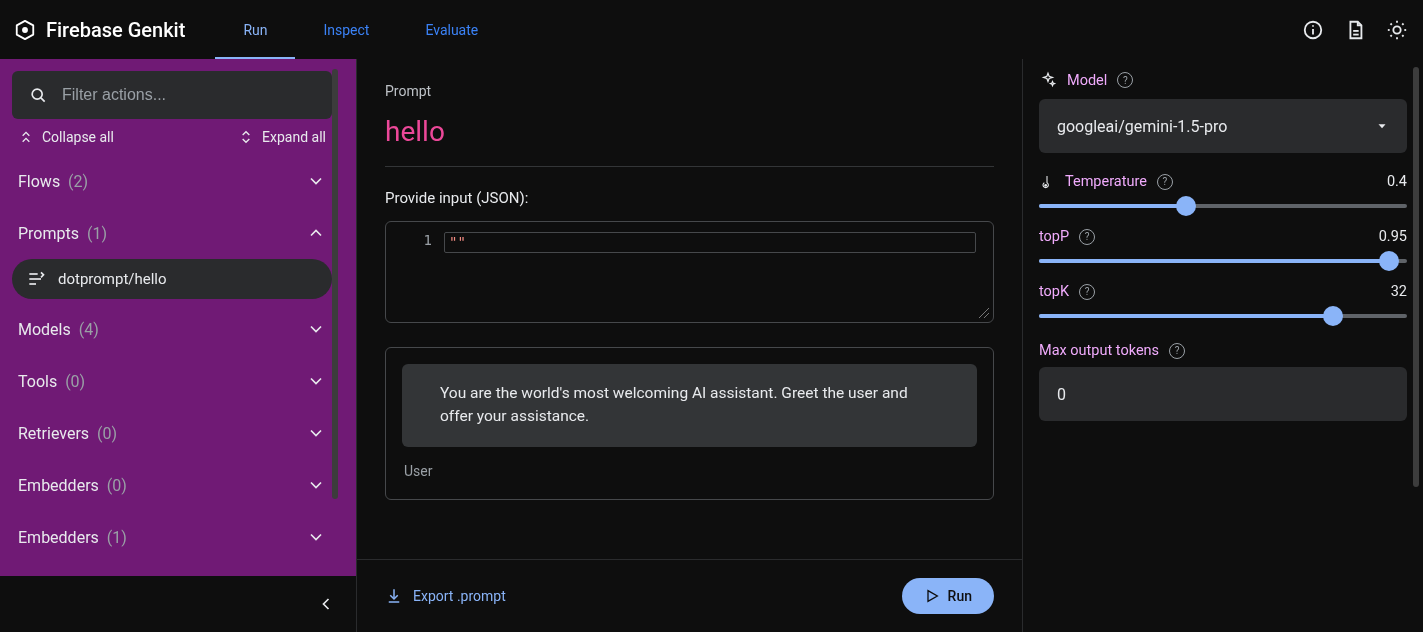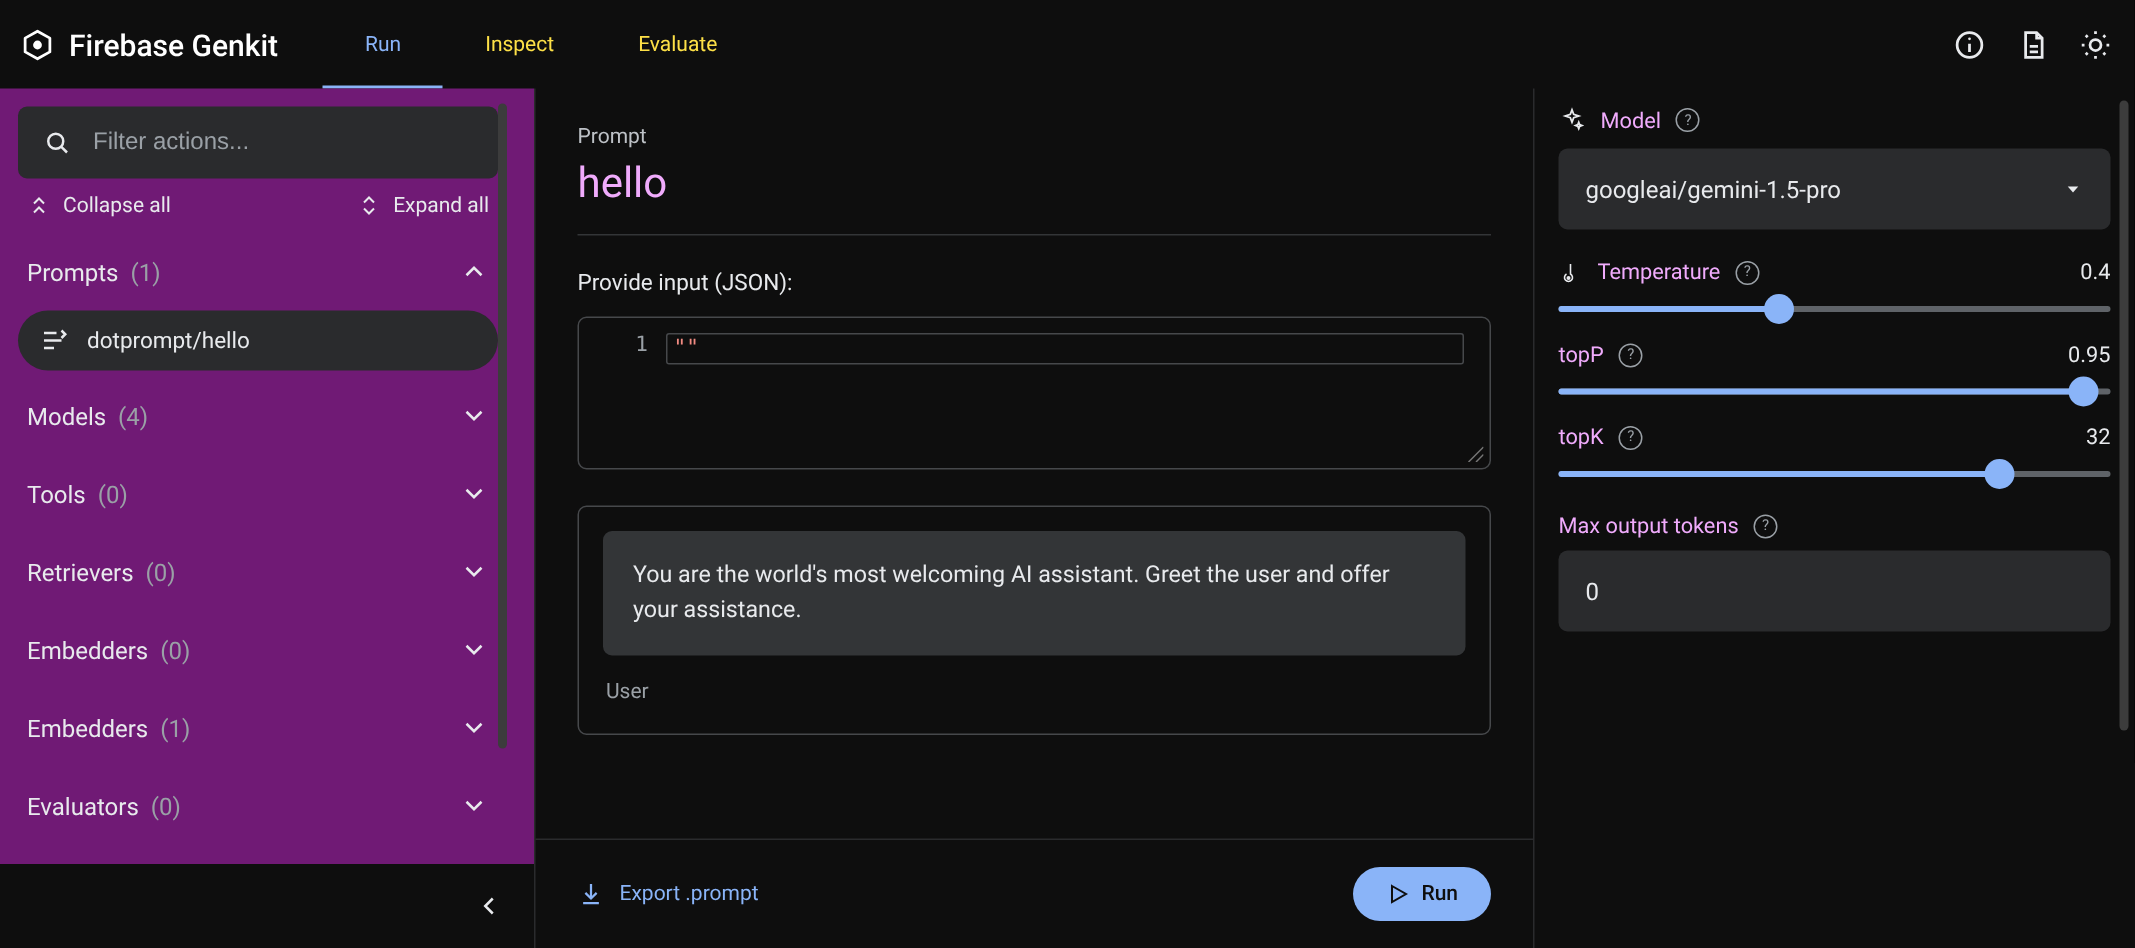--- a/index.html
+++ b/index.html
@@ -18,21 +18,21 @@
     display: flex; align-items: center; justify-content: space-between;
     height: 59px; padding: 0 14px; background: #0e0e0e;
   }
   .header-left { display: flex; align-items: center; gap: 30px; }
   .brand { display: flex; align-items: center; gap: 10px; }
   .brand svg { width: 22px; height: 22px; }
   .brand-text { font-size: 20px; font-weight: 500; color: #fff; }
   .tabs-top { display: flex; }
   .tabs-top .tab {
     padding: 0 28px; height: 59px; display: flex; align-items: center;
-    color: #fde047; font-size: 14px; cursor: pointer; position: relative;
+    color: #3b82f6; font-size: 14px; cursor: pointer; position: relative;
   }
   .tabs-top .tab.active { color: #8ab4f8; }
   .tabs-top .tab.active::after {
     content: ""; position: absolute; left: 0; right: 0; bottom: 0;
     height: 2px; background: #8ab4f8;
   }
   .header-right { display: flex; align-items: center; gap: 18px; }
   .header-right .icon-btn { width: 24px; height: 24px; display: flex; align-items: center; justify-content: center; color: #e8eaed; cursor: pointer; }
 
   
@@ -85,21 +85,21 @@
     margin: 4px 0;
     cursor: pointer;
     font-size: 15px;
   }
 
   
   .main { flex: 1; display: flex; min-width: 0; border-left: 1px solid #2a2b2d; }
   .main-center { flex: 1; display: flex; flex-direction: column; border-right: 1px solid #2a2b2d; min-width: 0; gap: 28px; }
   .main-pad { padding: 24px 28px 0; flex: 1; overflow: hidden; }
   .crumb { color: #bdc1c6; font-size: 14px; }
-  .title { font-size: 28px; font-weight: 400; margin-top: 6px; color: #f0abfc; }
+  .title { font-size: 28px; font-weight: 400; margin-top: 16px; color: #ec4899; }
   .hr { border: none; border-top: 1px solid #333537; margin: 18px 0 22px; }
   .section-label { font-size: 15px; margin-bottom: 14px; color: #e8eaed; }
 
   .code-input {
     border: 1px solid #46484b; border-radius: 6px; position: relative;
     height: 102px; display: flex;
     overflow: hidden;
   }
   .code-gutter {
     width: 58px; text-align: right; padding: 10px 12px 0 0;
@@ -119,21 +119,21 @@
   .code-resize {
     position: absolute; right: 4px; bottom: 4px; width: 12px; height: 12px;
     color: #666;
   }
 
   .prompt-box {
     margin-top: 24px; border: 1px solid #46484b; border-radius: 6px;
     padding: 16px;
   }
   .system-msg {
-    background: #333537; border-radius: 6px; padding: 18px 20px;
+    background: #333537; border-radius: 6px; padding: 18px 38px;
     font-size: 15.5px; line-height: 1.5; color: #e8eaed;
   }
   .role-label { color: #9aa0a6; font-size: 14px; padding: 16px 2px 4px; }
 
   .main-footer {
     border-top: 1px solid #2a2b2d; padding: 18px 28px;
     display: flex; align-items: center; justify-content: space-between;
   }
   .export-btn {
     display: flex; align-items: center; gap: 10px;
@@ -276,20 +276,30 @@
             <span>
               <svg viewBox="0 0 24 24" width="16" height="16" fill="none" stroke="currentColor" stroke-width="2">
                   <polyline points="7 9 12 4 17 9"></polyline>
                   <polyline points="7 15 12 20 17 15"></polyline>
                 </svg>
             </span>
             <span>Expand all</span>
           </div>
         </div>
 
+        <div class="group">
+          <div class="group-header">
+            <span class="group-title"><span>Flows</span> <span class="count">(2)</span></span>
+            <span>
+                <svg viewBox="0 0 24 24" width="20" height="20" fill="none" stroke="currentColor" stroke-width="2">
+                  <polyline points="6 9 12 15 18 9"></polyline>
+                </svg>
+              </span>
+          </div>
+        </div>
 
         <div class="group">
           <div class="group-header">
             <span class="group-title"><span>Prompts</span> <span class="count">(1)</span></span>
             <span>
                 <svg viewBox="0 0 24 24" width="20" height="20" fill="none" stroke="currentColor" stroke-width="2">
                   <polyline points="6 15 12 9 18 15"></polyline>
                 </svg>
               </span>
           </div>

